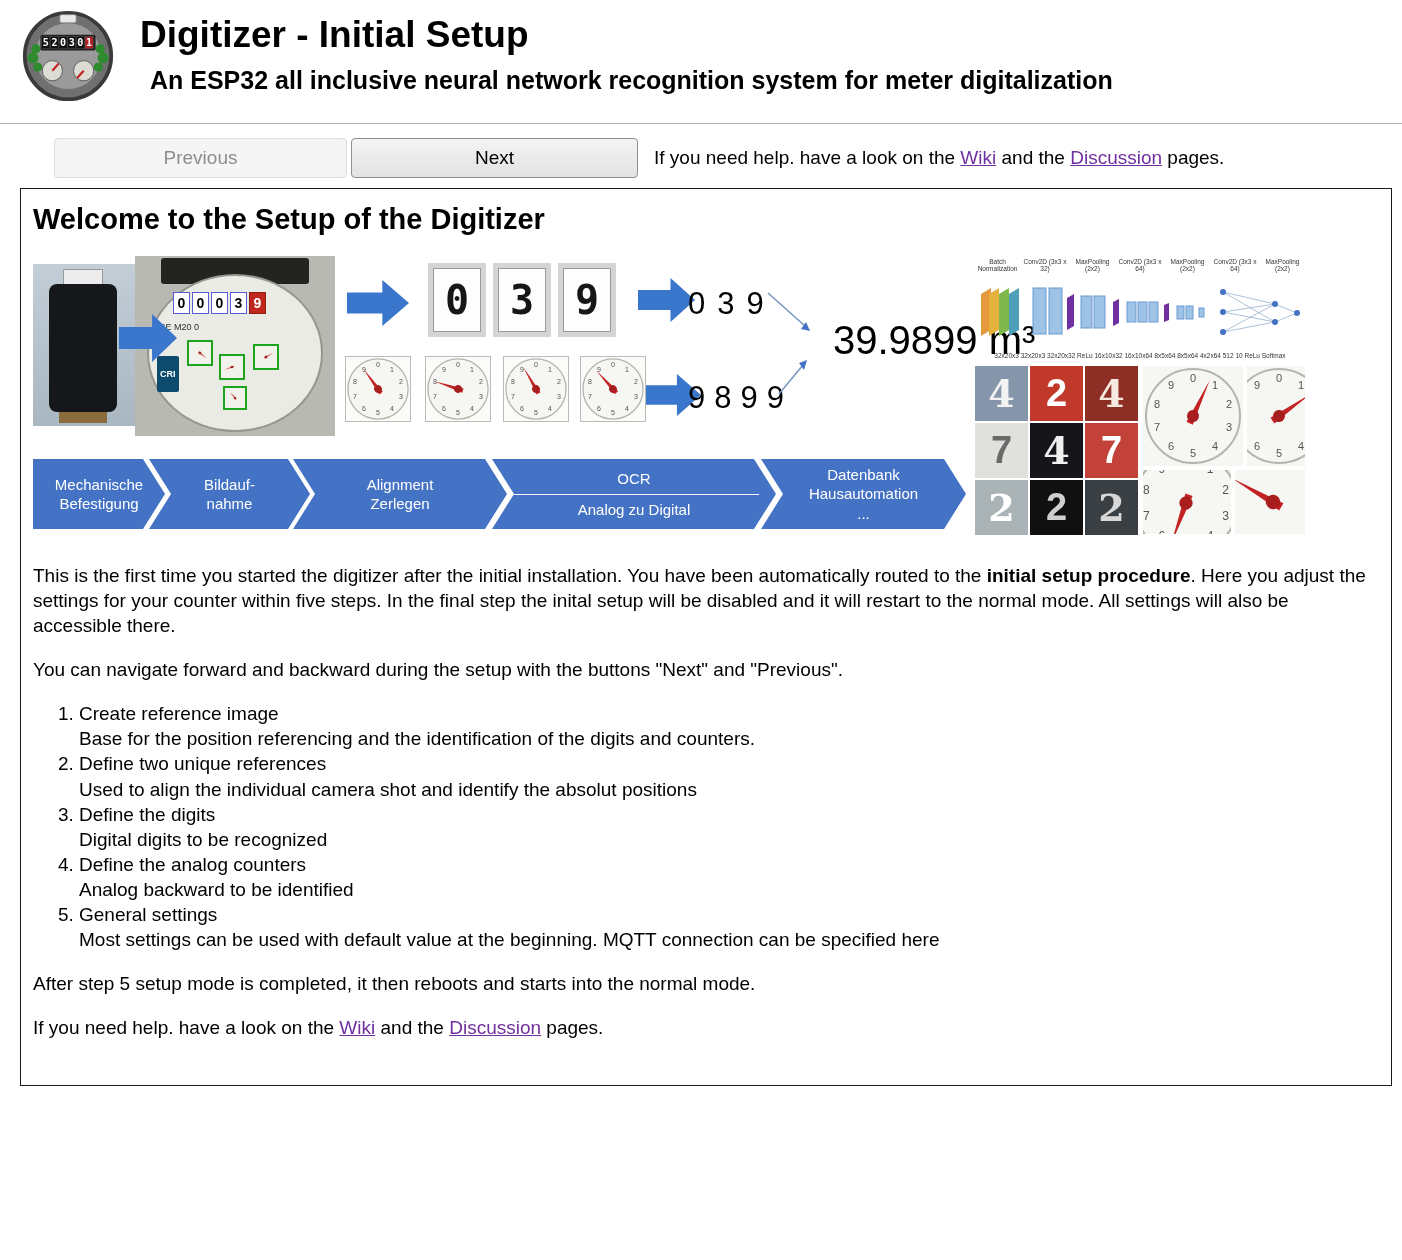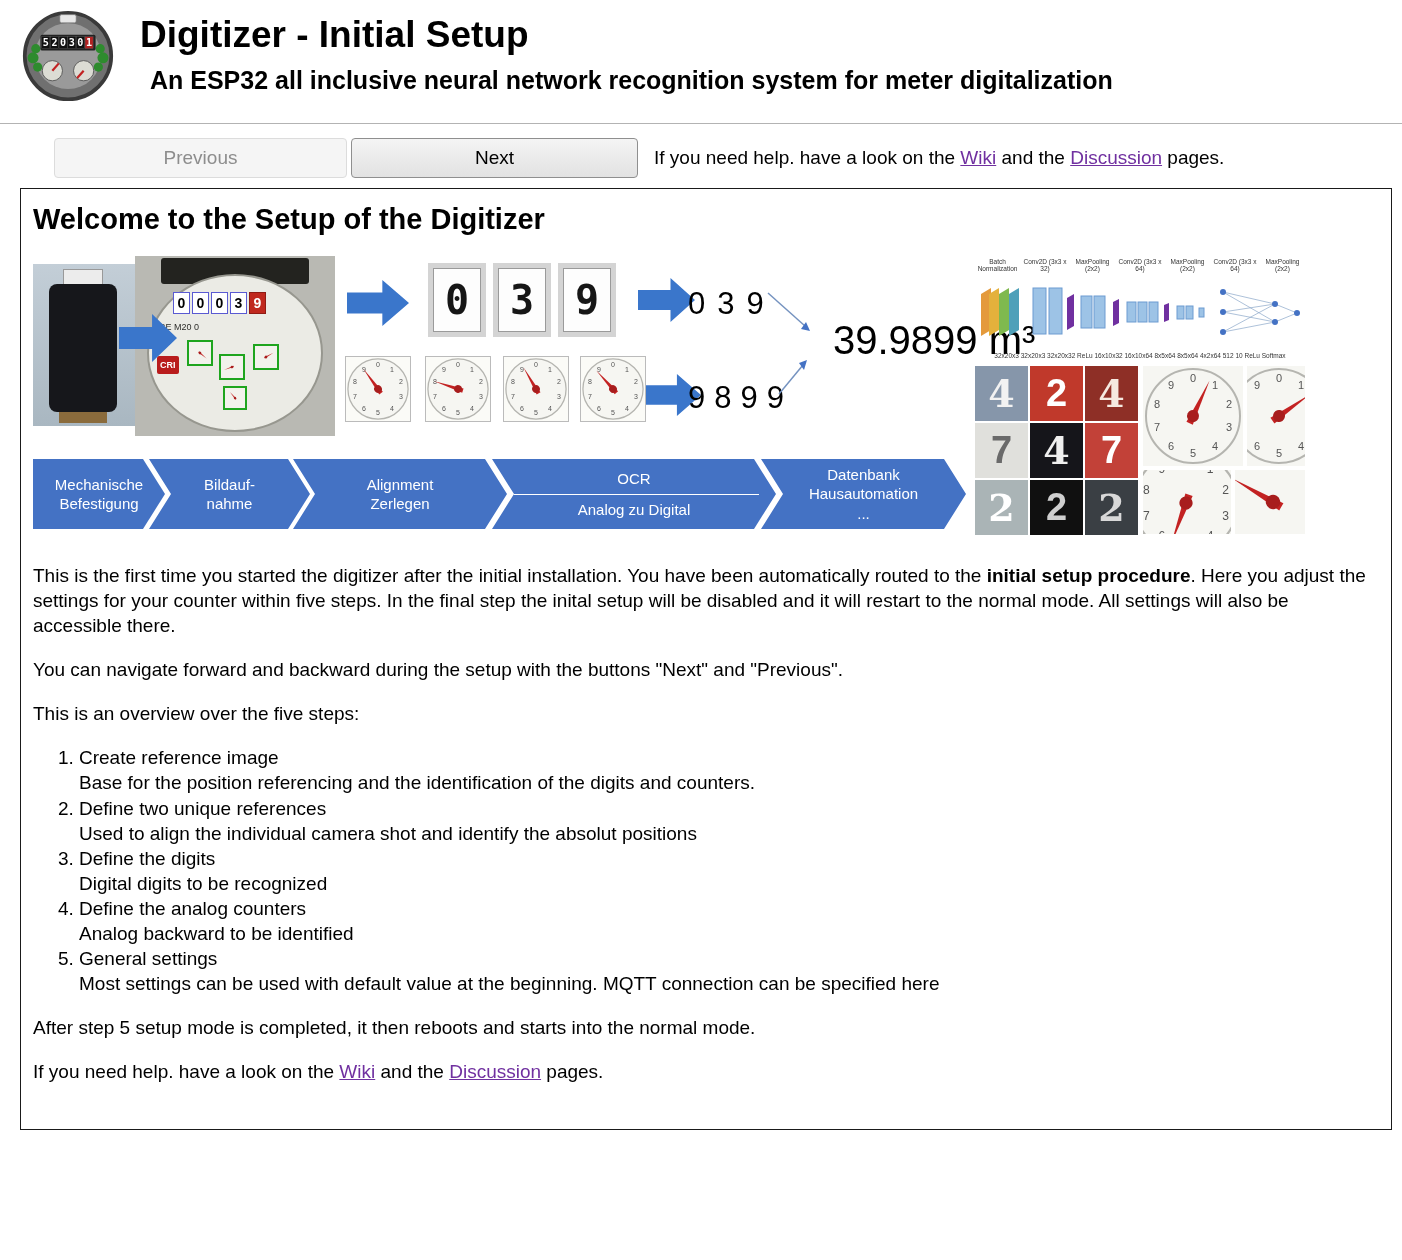--- a/index.html
+++ b/index.html
@@ -47,22 +47,22 @@
   .photo-meter { left:102px; top:0; width:200px; height:180px; background:#b9b9b3; }
   .meter-topbar { position:absolute; left:26px; top:2px; width:148px; height:26px;
     background:#23231f; border-radius:3px; }
   .meter-circle { position:absolute; left:12px; top:18px; width:176px; height:158px;
     border-radius:50%; background:#ebebe5; border:2px solid #97978f; }
   .meter-digits { position:absolute; left:38px; top:36px; display:flex; gap:2px; }
   .mdigit { width:17px; height:22px; background:#fff; border:1px solid #5a5ad2;
     font-size:14px; font-weight:bold; display:flex; align-items:center; justify-content:center; }
   .mdigit.last { background:#c0281e; border-color:#8f1b14; color:#fff; }
   .meter-ce { position:absolute; left:24px; top:66px; font-size:9px; color:#2e2e2a; }
-  .meter-cri { position:absolute; left:22px; top:100px; background:#b91c1c; color:#fff;
-    font-size:9px; font-weight:bold; padding:4px 3px; border-radius:2px; }
+  .meter-cri { position:absolute; left:22px; top:100px; background:#0c4a6e; color:#fff;
+    font-size:9px; font-weight:bold; padding:13px 3px; border-radius:2px; }
   .gbox { position:absolute; border:2px solid #1ea51e; background:#f2f2ec; }
   .gbox svg { display:block; width:100%; height:100%; }
 
   .barrow { background:var(--arrow_blue,#3A76CB);
     clip-path:polygon(0 27%,57% 27%,57% 0,100% 50%,57% 100%,57% 73%,0 73%); }
 
   .dtile { width:48px; height:64px; background:#fdfdfd; border:1px solid #9a9a9a;
     box-shadow:0 0 0 5px #d4d4d4; display:flex; align-items:center; justify-content:center;
     font-family:"DejaVu Sans Mono",monospace; font-weight:bold; font-size:40px; color:#161616; }
 
@@ -402,21 +402,20 @@
             </g>
           </svg>
       </div>
     </div>
 
     <p><span>This is the first time you started the digitizer after the initial installation. You have been automatically routed to the </span><b>initial setup procedure</b><span>. Here you adjust the settings for your counter within five steps. In the final step the inital setup will be disabled and it will restart to the normal mode. All settings will also be accessible there.</span></p>
 
     <p>You can navigate forward and backward during the setup with the buttons "Next" and "Previous".</p>
 
 
-    <p>This is an overview over the five steps:</p>
 
     <ol>
       <li><span>Create reference image</span><br><span>Base for the position referencing and the identification of the digits and counters.</span></li>
       <li><span>Define two unique references</span><br><span>Used to align the individual camera shot and identify the absolut positions</span></li>
       <li><span>Define the digits</span><br><span>Digital digits to be recognized</span></li>
       <li><span>Define the analog counters</span><br><span>Analog backward to be identified</span></li>
       <li><span>General settings</span><br><span>Most settings can be used with default value at the beginning. MQTT connection can be specified here</span></li>
     </ol>
 
     <p>After step 5 setup mode is completed, it then reboots and starts into the normal mode.</p>

